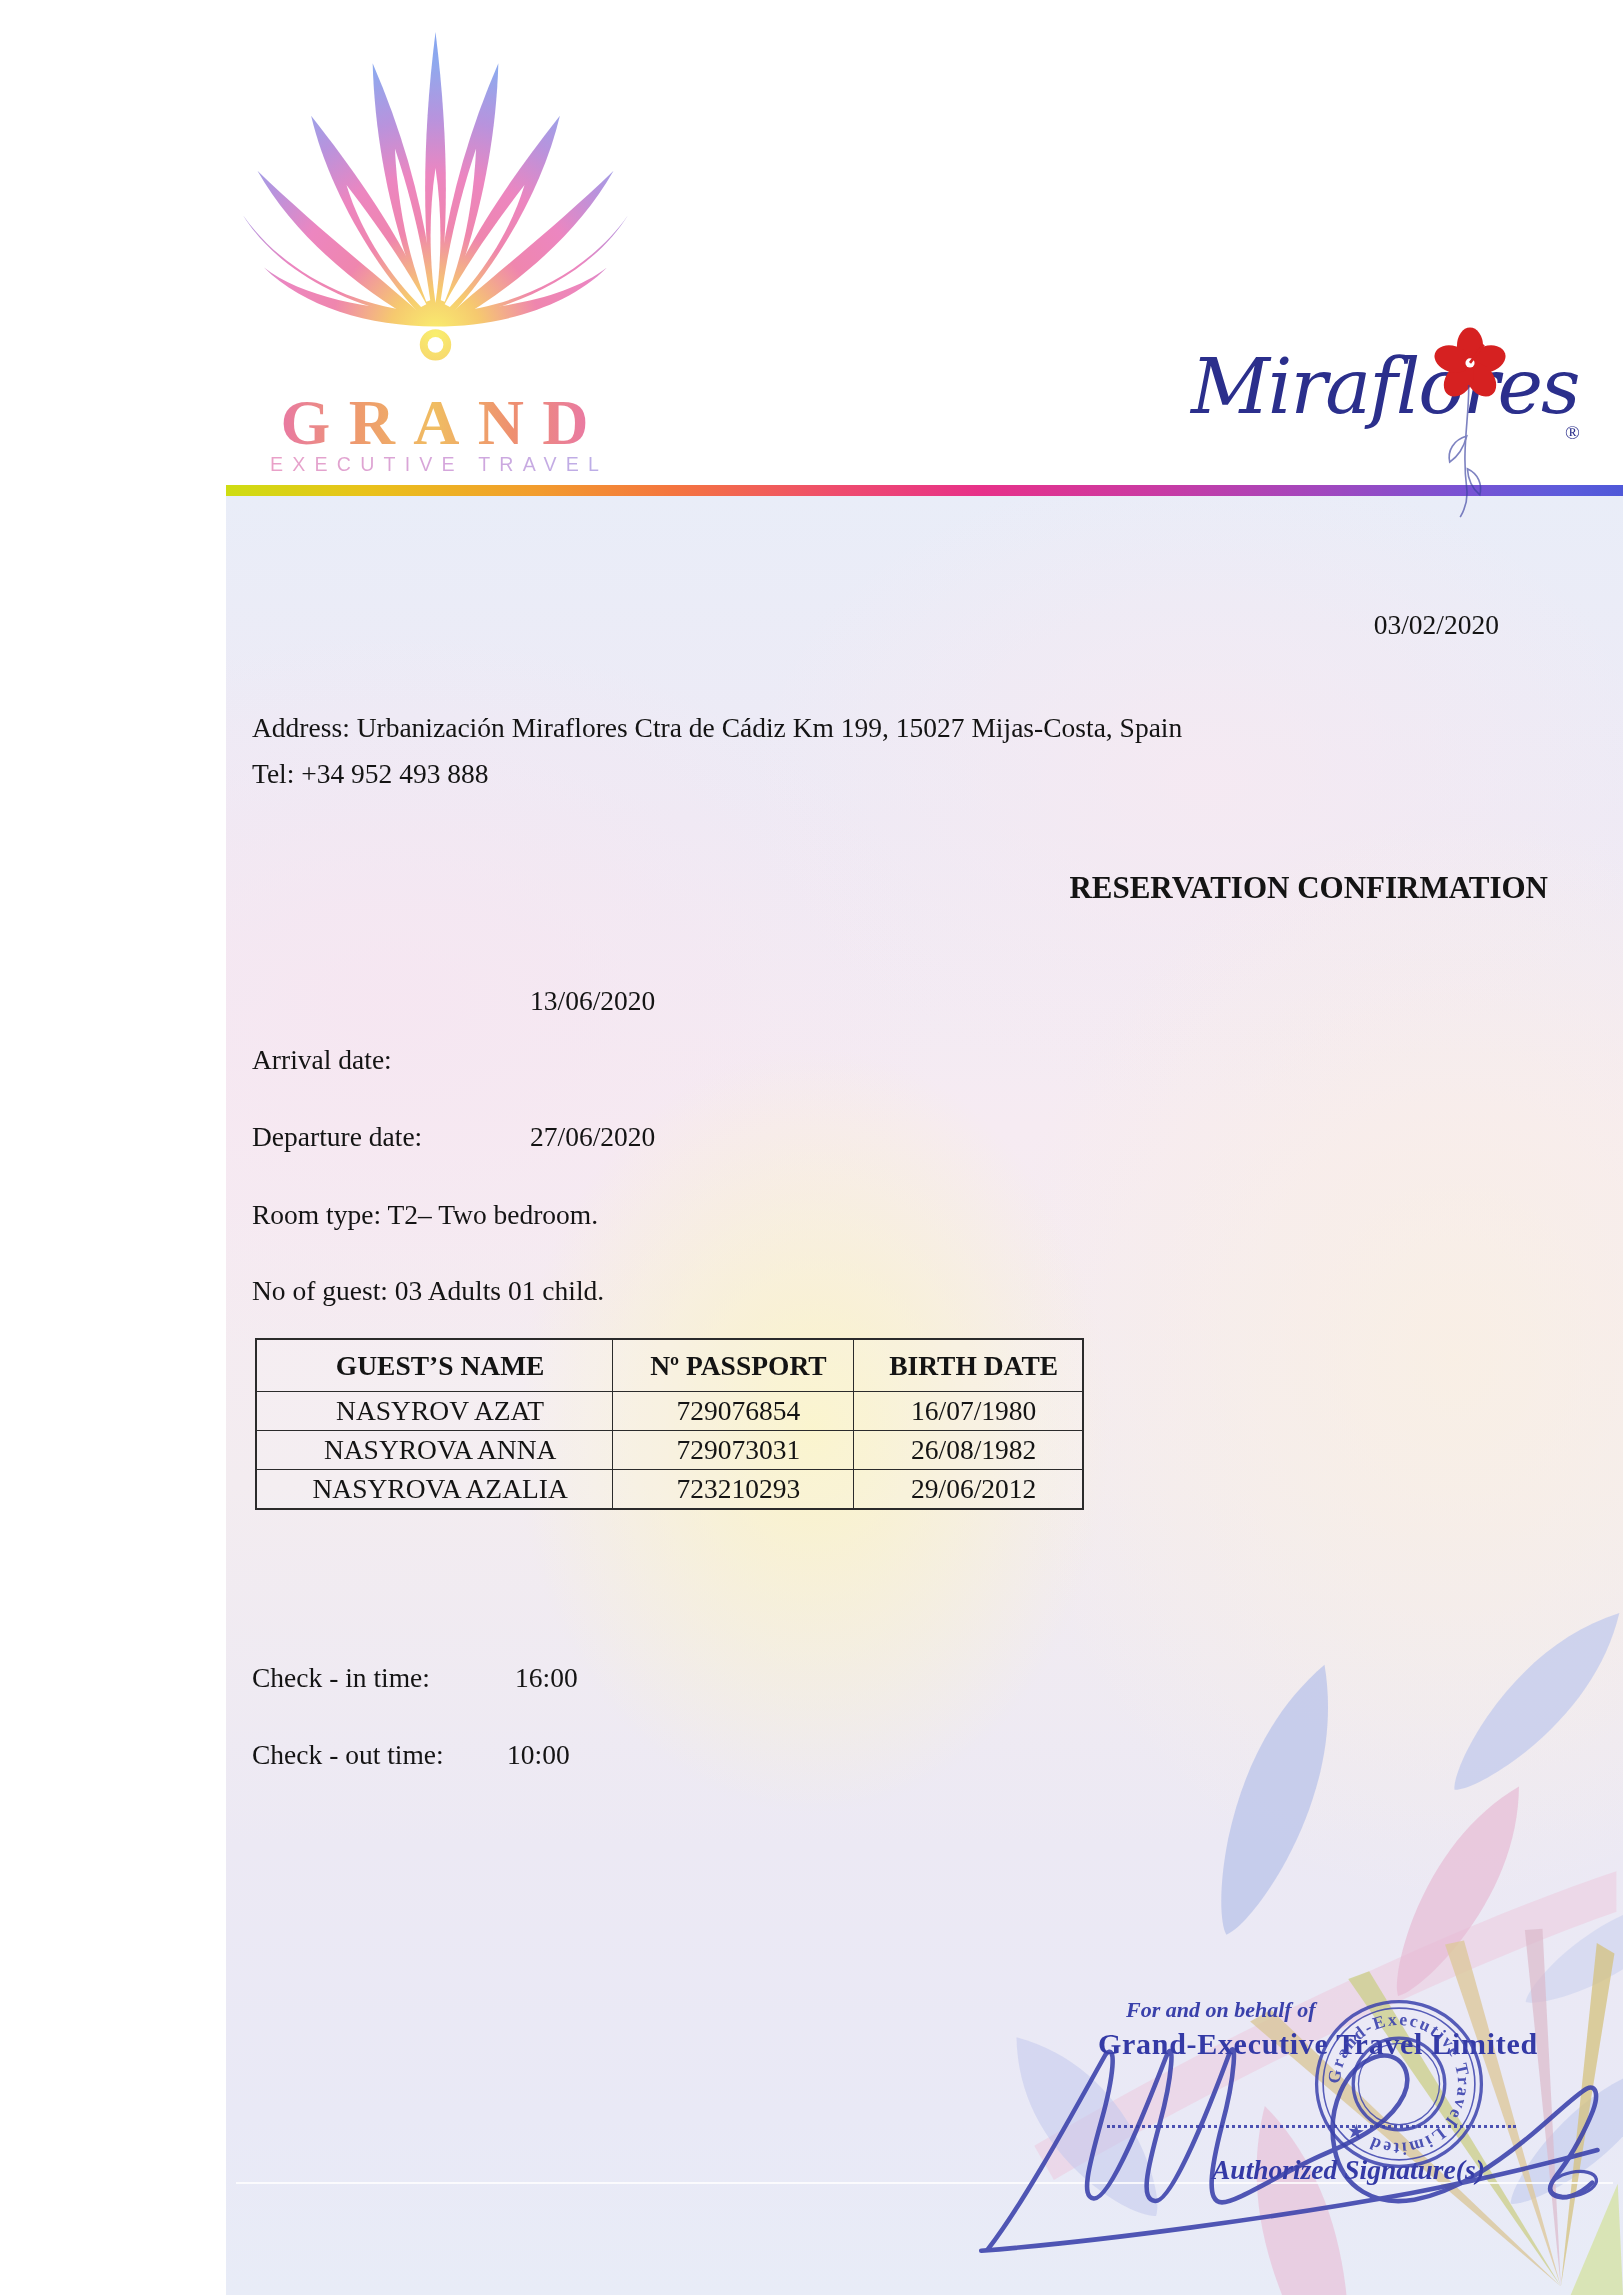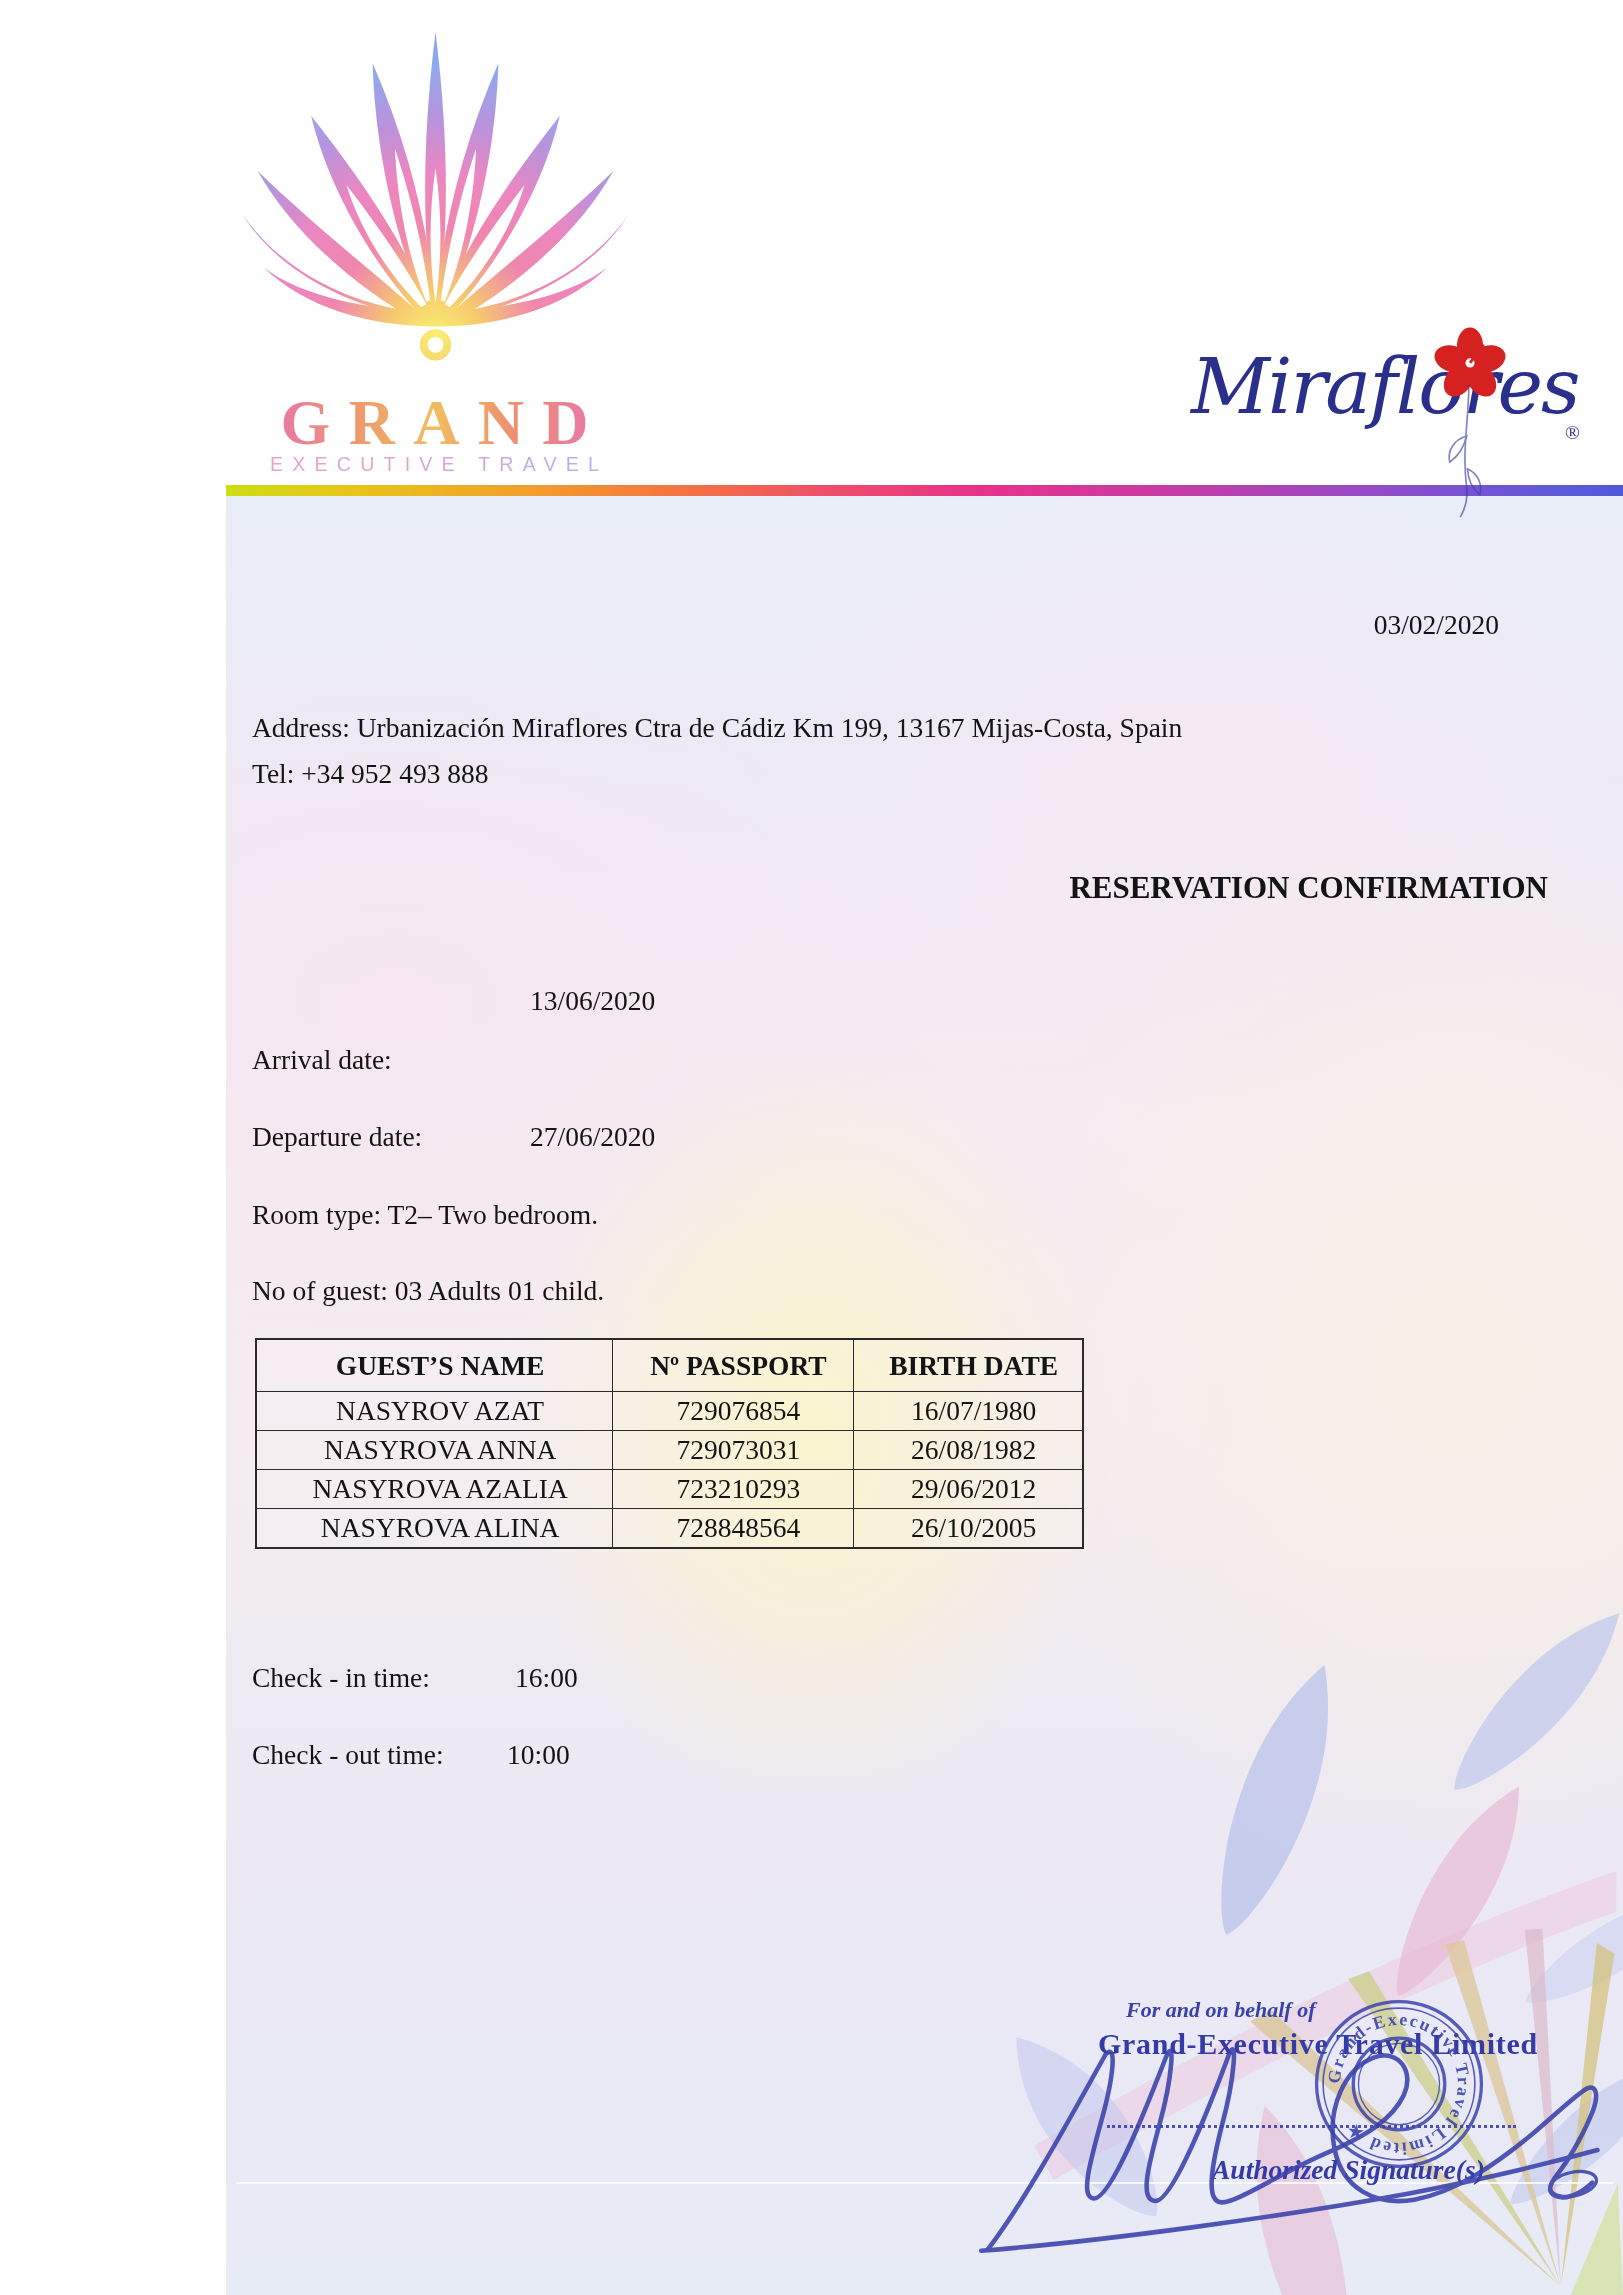--- a/index.html
+++ b/index.html
@@ -153,21 +153,21 @@
       <g stroke="#3a41a0" stroke-width="2.5" fill="none" opacity="0.65">
         <path d="M73,92 C74,140 62,190 70,250 C72,268 66,284 60,294"></path>
         <path d="M70,170 C50,176 40,192 44,210 C58,200 66,186 70,170 Z"></path>
         <path d="M71,220 C88,228 94,244 90,260 C78,250 72,236 71,220 Z"></path>
       </g>
     </svg>
     <span class="mira-reg">®</span>
   </div>
 
   <div class="doc-date">03/02/2020</div>
-  <div class="addr1">Address: Urbanización Miraflores Ctra de Cádiz Km 199, 13167 Mijas-Costa, Spain</div>
+  <div class="addr1">Address: Urbanización Miraflores Ctra de Cádiz Km 199, 15027 Mijas-Costa, Spain</div>
   <div class="addr2">Tel: +34 952 493 888</div>
   <div class="title">RESERVATION CONFIRMATION</div>
 
   <div class="bk-label" style="top:1044px">Arrival date:</div>
   <div class="bk-value" style="top:985px">13/06/2020</div>
   <div class="bk-label" style="top:1121px">Departure date:</div>
   <div class="bk-value" style="top:1121px">27/06/2020</div>
   <div class="bk-label" style="top:1199px">Room type: T2– Two bedroom.</div>
   <div class="bk-label" style="top:1275px">No of guest: 03 Adults 01 child.</div>
 
@@ -190,25 +190,20 @@
     </tr>
     <tr>
       <td>NASYROVA ANNA</td>
       <td>729073031</td>
       <td>26/08/1982</td>
     </tr>
     <tr>
       <td>NASYROVA AZALIA</td>
       <td>723210293</td>
       <td>29/06/2012</td>
-    </tr>
-    <tr>
-      <td>NASYROVA ALINA</td>
-      <td>728848564</td>
-      <td>26/10/2005</td>
     </tr>
   </tbody>
     </table>
 
   <div class="chk-label" style="top:1662px">Check - in time:</div>
   <div class="chk-value" style="top:1662px;left:495px">16:00</div>
   <div class="chk-label" style="top:1739px">Check - out time:</div>
   <div class="chk-value" style="top:1739px;left:487px">10:00</div>
 
   <div class="white-line"></div>

